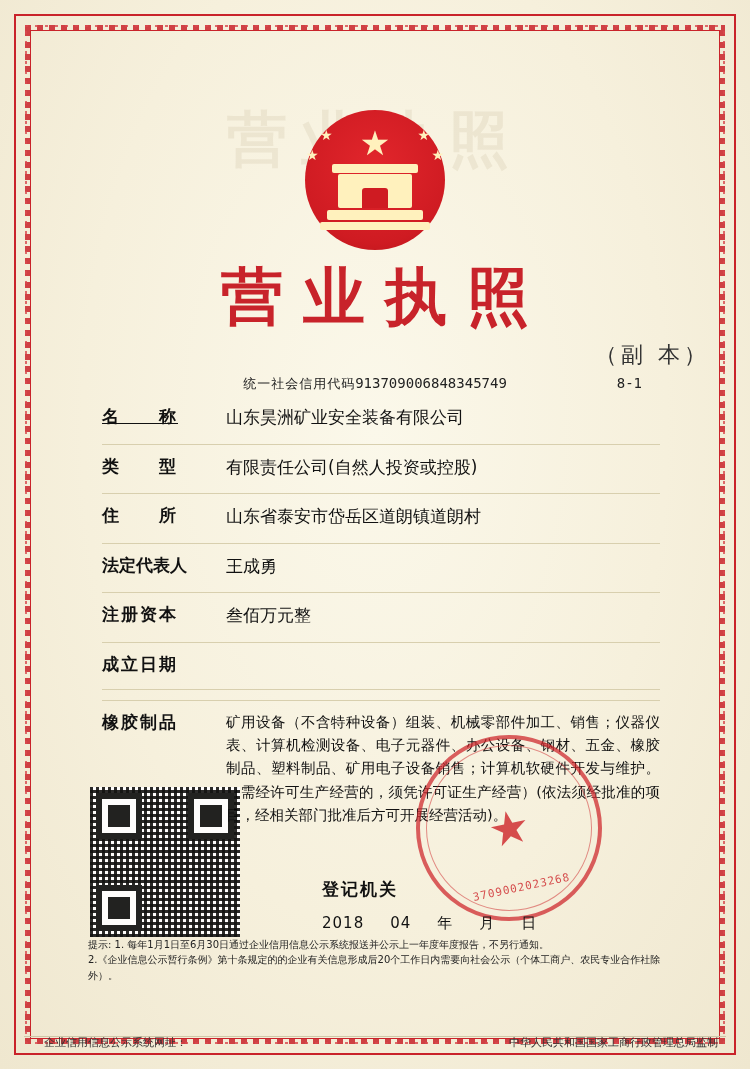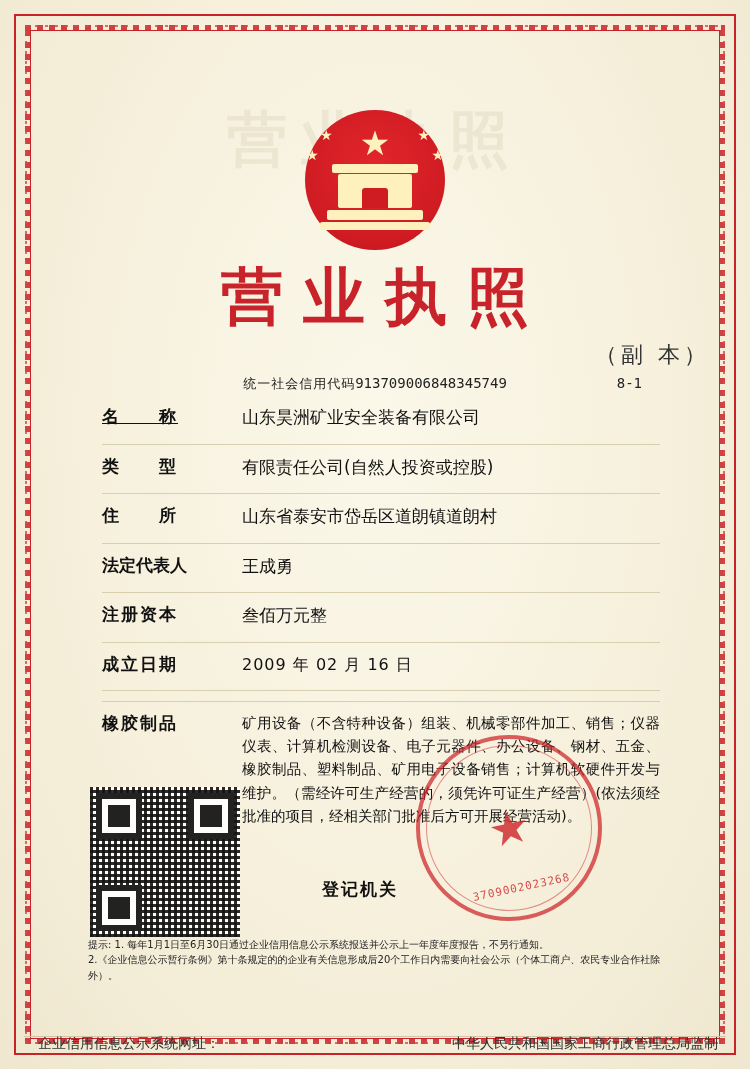--- a/index.html
+++ b/index.html
@@ -111,21 +111,21 @@
   .credit-row .code{font-family:"DejaVu Sans Mono","Liberation Mono",monospace;font-size:14px;}
   .credit-row .serial{position:absolute;right:68px;top:0;font-size:14px;font-family:"DejaVu Sans Mono","Liberation Mono",monospace;}
 
   .fields{position:absolute;left:62px;right:50px;top:365px;}
   .field{display:flex;align-items:flex-start;margin-bottom:13px;}
   .field .lab{
     width:110px;flex:none;font-size:17px;color:#111;font-weight:bold;
     display:flex;justify-content:space-between;letter-spacing:0;
   }
   .field .val{
-    font-size:16px;color:#111;margin-left:30px;line-height:1.5;
+    font-size:16px;color:#111;margin-left:14px;line-height:1.5;
     flex:1;
   }
   .field.big .val{font-size:17px;}
   .field .val.date{letter-spacing:1px;}
   .scope .val{font-size:14.5px;line-height:1.62;text-align:justify;}
   .hline{border-bottom:1px solid #d8cfae;margin:6px 0 10px 0;}
 
   
   .qr{
     position:absolute;left:50px;bottom:92px;width:150px;height:150px;
@@ -168,22 +168,22 @@
     font-size:11px;color:rgba(205,35,40,.8);letter-spacing:1px;
     font-family:"DejaVu Sans Mono","Liberation Mono",monospace;
   }
 
   .notes{
     position:absolute;left:48px;right:46px;bottom:46px;
     font-size:10px;color:#222;line-height:1.55;
   }
   .notes .n{display:block;}
   .footer{
-    position:absolute;left:6px;right:0;bottom:8px;height:26px;
-    font-size:14px;color:#333;
+    position:absolute;left:12px;right:0;bottom:8px;height:26px;
+    font-size:11px;color:#333;
   }
   .footer .left{position:absolute;left:32px;top:0;}
   .footer .right{position:absolute;right:32px;top:0;}
   .hr-top{
     position:absolute;left:24px;right:24px;bottom:32px;border-top:1px solid #cfc6a8;
   }
 </style>
 </head>
 <body>
 
@@ -244,21 +244,20 @@
       <div class="hline"></div>
 
       <div class="field big">
         <div class="lab" style="letter-spacing: 2px;">注册资本</div>
         <div class="val">叁佰万元整</div>
       </div>
       <div class="hline"></div>
 
       <div class="field">
         <div class="lab" style="letter-spacing: 2px;">成立日期</div>
-        <div class="val date">2009 年 02 月 16 日</div>
       </div>
       <div class="hline"></div>
 
       <div class="hline"></div>
 
       <div class="field scope">
         <div class="lab" style="letter-spacing: 2px;">橡胶制品</div>
         <div class="val">矿用设备（不含特种设备）组装、机械零部件加工、销售；仪器仪表、计算机检测设备、电子元器件、办公设备、钢材、五金、橡胶制品、塑料制品、矿用电子设备销售；计算机软硬件开发与维护。（需经许可生产经营的，须凭许可证生产经营）(依法须经批准的项目，经相关部门批准后方可开展经营活动)。</div>
       </div>
 
@@ -277,20 +276,23 @@
     </div>
 
     <div class="registry">登记机关</div>
 
     <div class="seal">
       <div class="ring"></div>
       <div class="sstar">★</div>
       <div class="bottom-text">3709002023268</div>
     </div>
 
+    <div class="reg-date">
+      <span>2018</span><span>04</span><span>年</span><span>月</span><span>日</span>
+    </div>
 
     <div class="notes">
       <span class="n">提示: 1. 每年1月1日至6月30日通过企业信用信息公示系统报送并公示上一年度年度报告，不另行通知。</span>
       <span class="n">2.《企业信息公示暂行条例》第十条规定的的企业有关信息形成后20个工作日内需要向社会公示（个体工商户、农民专业合作社除外）。</span>
     </div>
   </div>
 
   <div class="hr-top"></div>
   <div class="footer">
     <span class="left">企业信用信息公示系统网址：</span>

